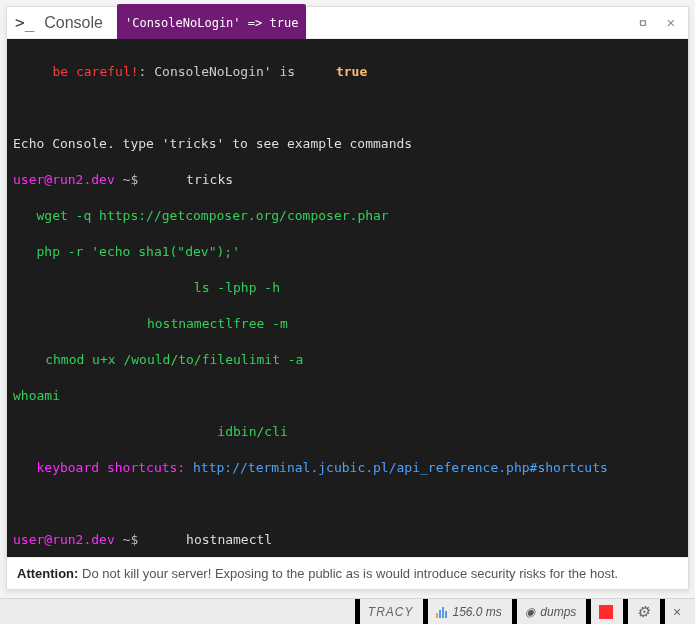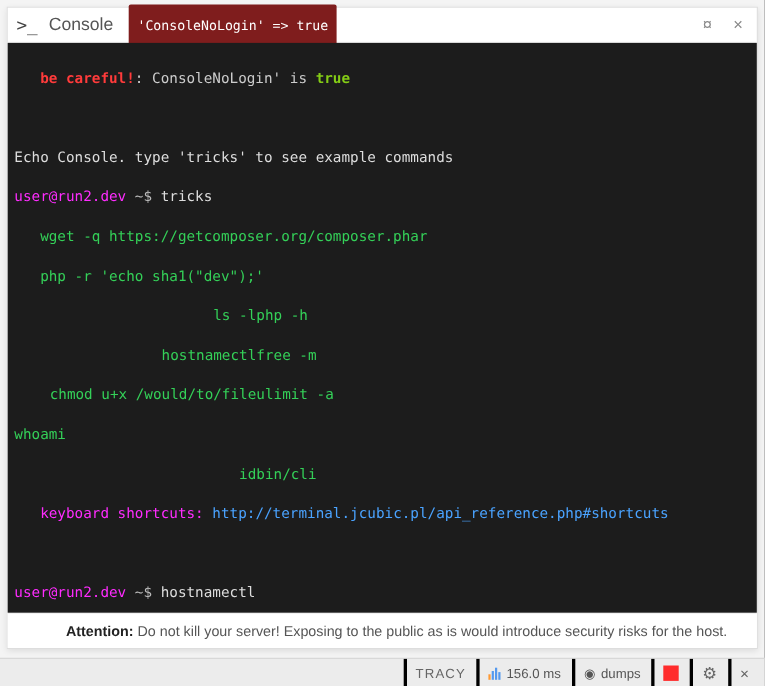--- a/index.html
+++ b/index.html
@@ -9,57 +9,58 @@
     background: #fff; border: 1px solid #ddd; box-shadow: 0 2px 6px rgba(0,0,0,.1);
     display: flex; flex-direction: column;
   }
   .titlebar {
     display: flex; align-items: center; height: 32px; padding: 0 8px; gap: 10px;
     border-bottom: 1px solid #eee;
   }
   .prompt-icon { font-family: "Menlo","Consolas",monospace; font-size: 16px; color: #444; }
   .title-text { font-size: 16px; color: #555; flex: 0 0 auto; }
   .badge {
-    background: #7f1d1d; color: #fff; font-family: "Menlo","Consolas",monospace;
+    background: #701a75; color: #fff; font-family: "Menlo","Consolas",monospace;
     font-size: 12px; padding: 12px 8px; border-radius: 2px; margin-left: 4px;
   }
   .title-spacer { flex: 1; }
   .title-ctrl { width: 18px; text-align: center; color: #888; font-size: 15px; cursor: pointer; }
   .term {
     flex: 1; background: #1c1c1c; color: #ddd; font-family: "Menlo","Consolas",monospace;
     font-size: 13px; line-height: 18px; padding: 6px 6px 10px 6px; overflow: hidden; white-space: pre;
     position: relative;
   }
-  .warn-care { color: #ff3b3b; font-weight: bold; }
-  .warn-key  { color: #84cc16; font-weight: bold; }
+  .warn-care { color: #ff3b3b; font-weight: normal; margin-left: 16px; }
+  .warn-key  { color: #fdba74; font-weight: bold; margin-left: 33px; }
   .warn-txt  { color: #ccc; }
   .pr-user { color: #ff2cff; }
   .pr-at   { color: #ff2cff; }
   .pr-host { color: #ff2cff; }
   .pr-path { color: #bbb; }
   .pr-dollar { color: #bbb; }
-  .cmd     { color: #ddd; }
+  .cmd     { color: #ddd; margin-left: 40px; }
   .green   { color: #34d058; }
   .blue    { color: #4aa3ff; }
   .kb      { color: #ff2cff; }
   .row2 { display: flex; text-align: right; }
   .col-a { width: 220px; }
   .footer {
     border-top: 1px solid #eee; padding: 8px 10px; font-size: 13px; color: #555; background: #fff;
   }
-  .footer b { color: #222; margin-left: 43px; }
+  .footer b { color: #222; }
   .bar {
     position: absolute; left: 0; right: 0; bottom: 0; height: 26px;
     background: #ececec; border-top: 1px solid #d6d6d6;
     display: flex; align-items: center; justify-content: flex-end; padding: 0 6px; gap: 2px;
     font-size: 12px; color: #555;
   }
   .bar-item {
     display: flex; align-items: center; gap: 5px; padding: 0 8px; height: 100%;
-    border-left: 3px solid #000000;
+    border-left: 5px solid #000000;
+    font-style: italic;
   }
   .tracy-logo { font-size: 12px; letter-spacing: 1px; color: #666; }
   .stat-bars { display: inline-flex; align-items: flex-end; gap: 1px; height: 12px; }
   .stat-bars span { width: 2px; background: #59e; }
   .sb1 { height: 5px; background: #ff9933 !important; }
   .sb2 { height: 8px; }
   .sb3 { height: 11px; }
   .sb4 { height: 7px; }
   .redsq { width: 14px; height: 14px; background: #ff2c2c; }
   .gear { font-size: 15px; color: #666; }

